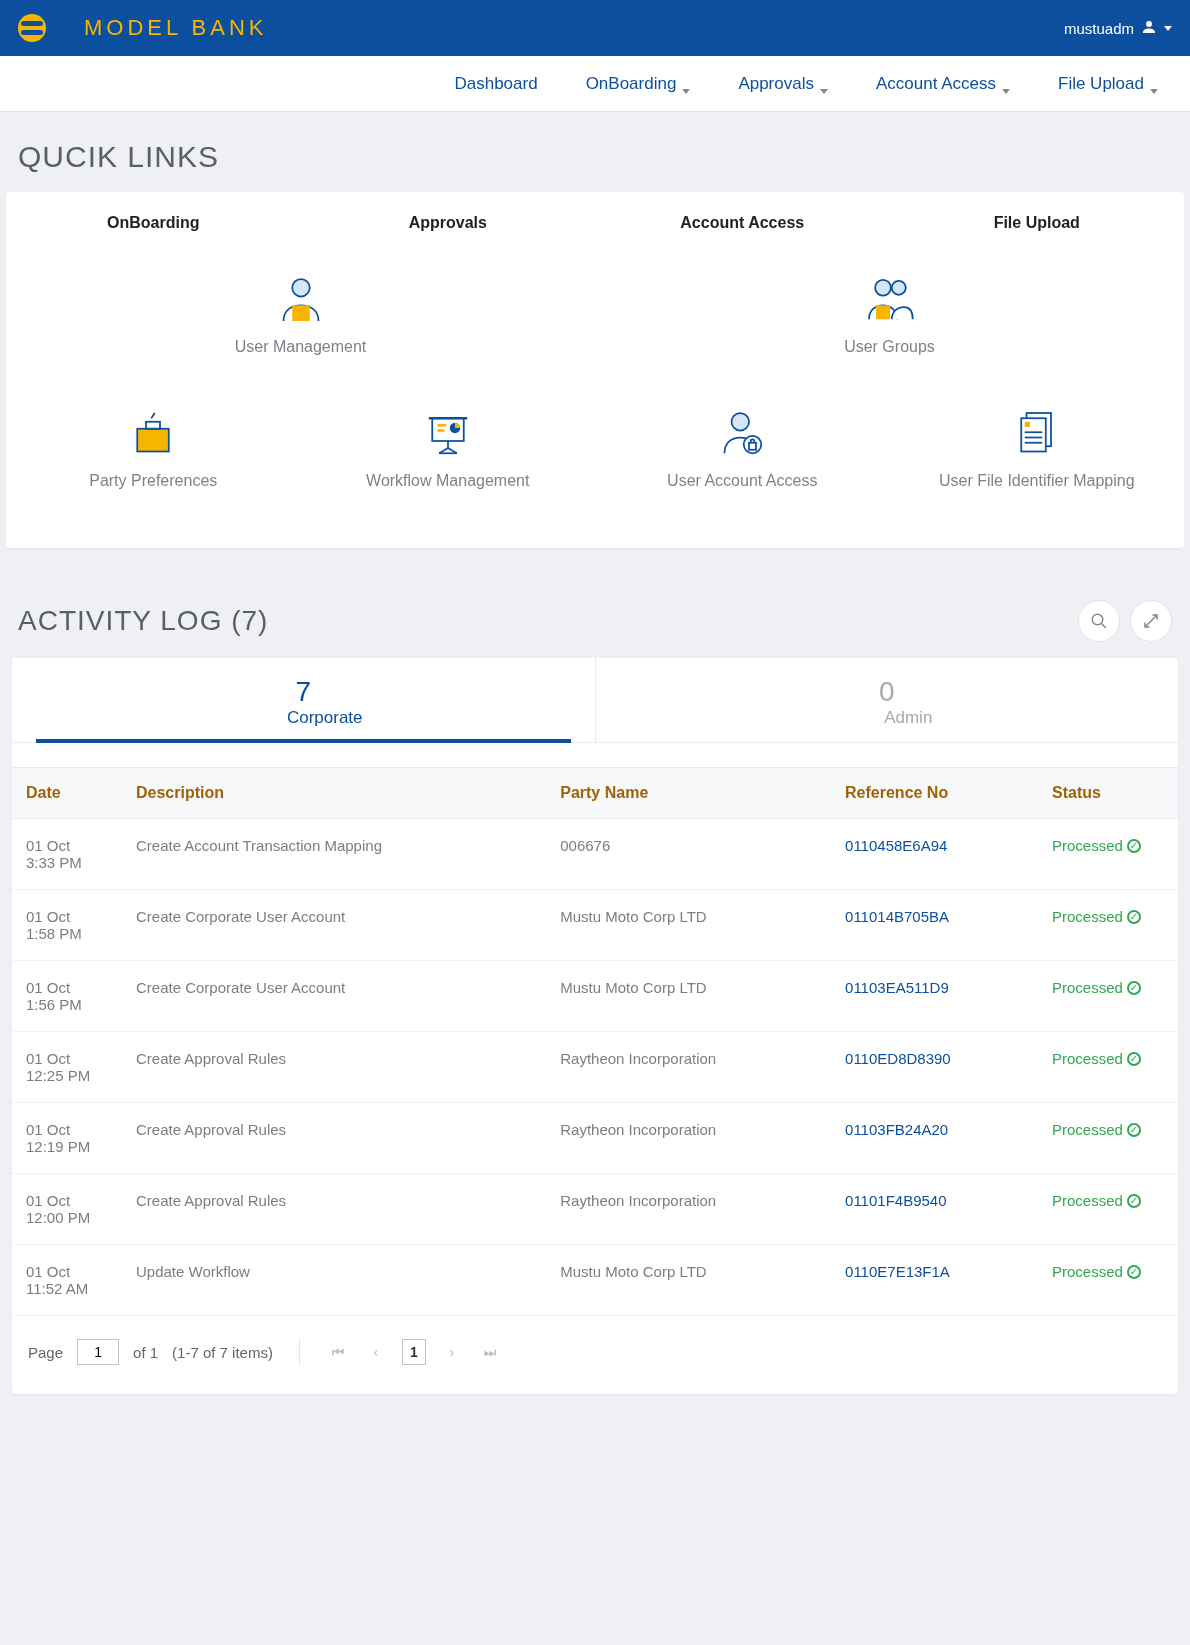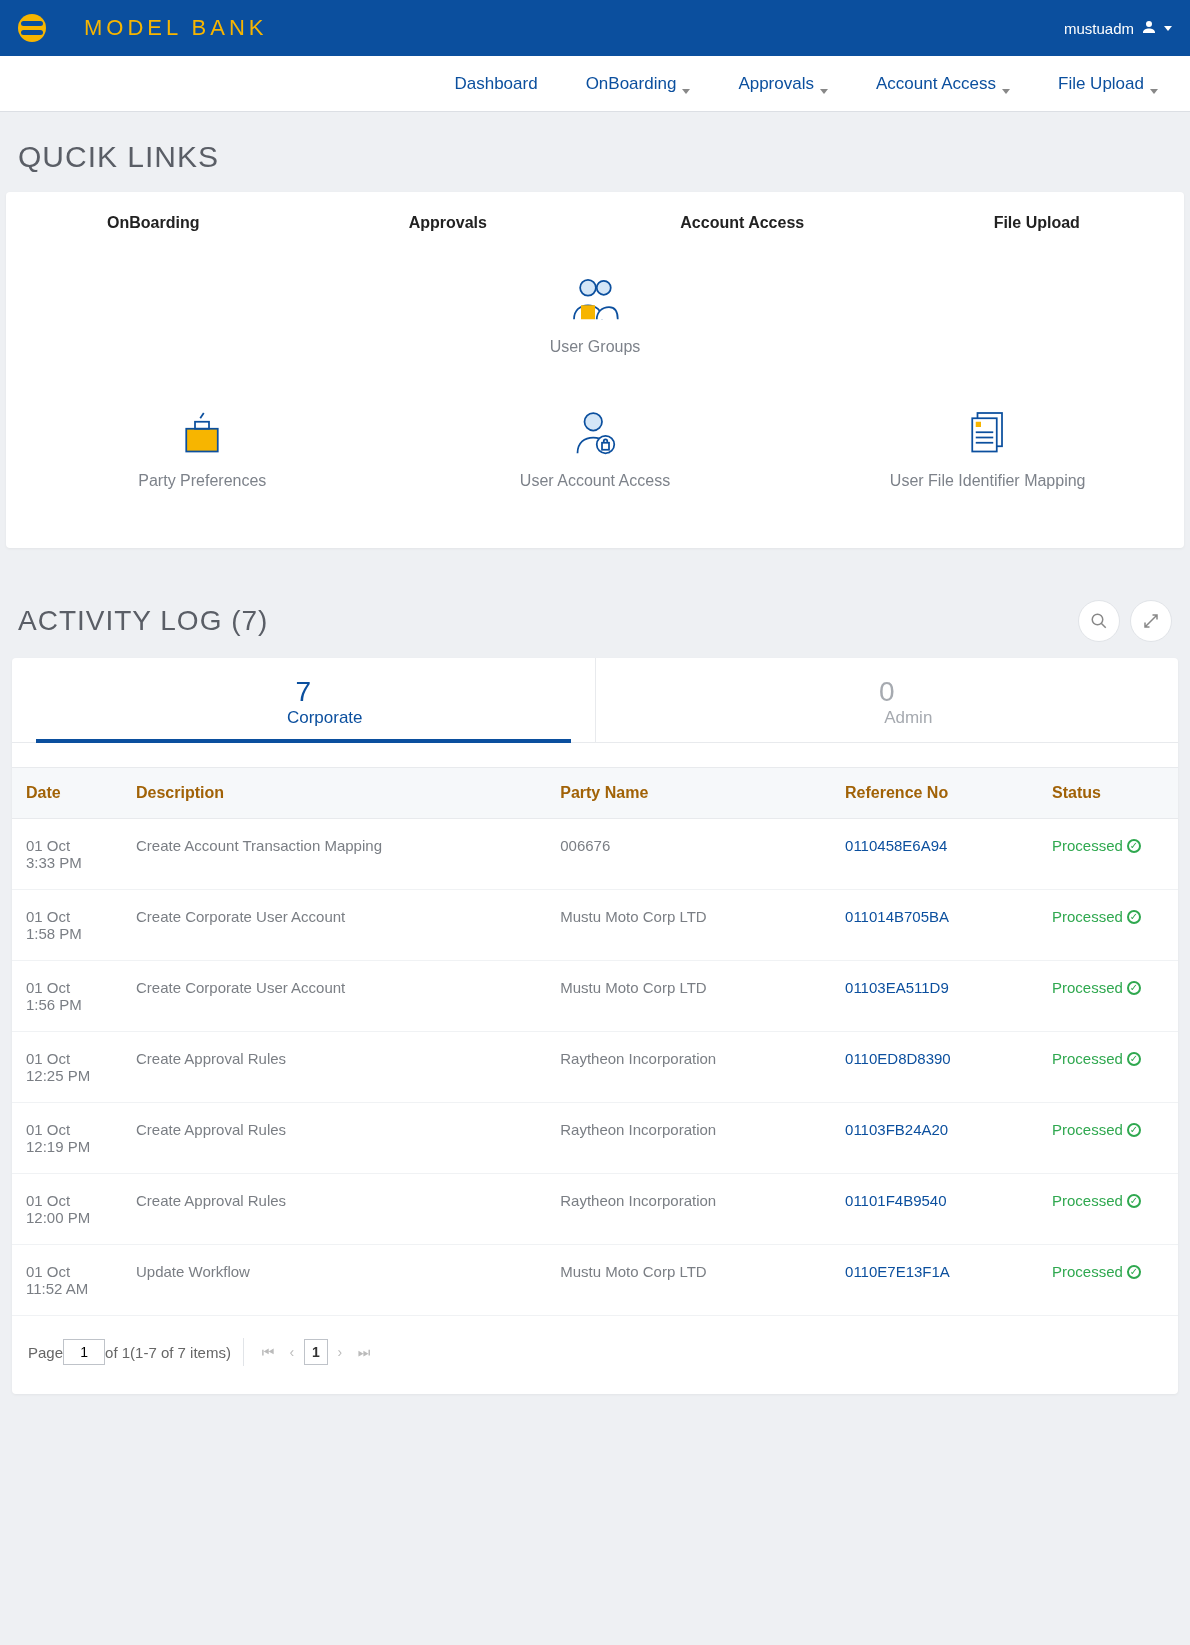--- a/index.html
+++ b/index.html
@@ -196,21 +196,21 @@
     display: inline-flex; align-items: center; justify-content: center;
   }
   .status-check::after { content:"✓"; font-size: 10px; color:#2fa84f; line-height: 1; }
 
   
   .pagination {
     display: flex; align-items: center;
     padding: 22px 16px 28px;
     font-size: 15px;
     color: #666;
-    gap: 0;
+    gap: 14px;
   }
   .page-input {
     width: 42px; height: 26px;
     border: 1px solid #bfc3c9;
     text-align: center;
     font-size: 14px;
   }
   .pg-sep {
     width: 1px; height: 28px; background: #e1e4e8; margin: 0 12px;
   }
@@ -282,20 +282,32 @@
     <div class="ql-col">
         <div class="ql-col-head">File Upload</div>
       </div>
   </div>
 
   <div class="ql-row">
     <div class="ql-col">
       <div class="ql-item">
         <div class="ql-icon">
           <svg viewBox="0 0 64 64">
+              <circle cx="32" cy="18" r="10" fill="#d4e6f7" stroke="#0b4f9e" stroke-width="2"></circle>
+              <path d="M12 56c0-12 9-18 20-18s20 6 20 18" fill="#fff" stroke="#0b4f9e" stroke-width="2"></path>
+              <rect x="22" y="38" width="20" height="18" fill="#f7b500"></rect>
+            </svg>
+        </div>
+        <div class="ql-label">User Management</div>
+      </div>
+    </div>
+    <div class="ql-col">
+      <div class="ql-item">
+        <div class="ql-icon">
+          <svg viewBox="0 0 64 64">
               <circle cx="24" cy="18" r="9" fill="#d4e6f7" stroke="#0b4f9e" stroke-width="2"></circle>
               <circle cx="42" cy="18" r="8" fill="#d4e6f7" stroke="#0b4f9e" stroke-width="2"></circle>
               <path d="M8 54c0-10 7-16 16-16s16 6 16 16" fill="#fff" stroke="#0b4f9e" stroke-width="2"></path>
               <path d="M34 54c0-8 6-14 14-14s10 6 10 14" fill="#fff" stroke="#0b4f9e" stroke-width="2"></path>
               <rect x="16" y="38" width="16" height="16" fill="#f7b500"></rect>
             </svg>
         </div>
         <div class="ql-label">User Groups</div>
       </div>
     </div>
@@ -305,20 +317,39 @@
     <div class="ql-col">
       <div class="ql-item">
         <div class="ql-icon">
           <svg viewBox="0 0 64 64">
               <rect x="14" y="26" width="36" height="26" fill="#f7b500" stroke="#0b4f9e" stroke-width="2"></rect>
               <rect x="24" y="18" width="16" height="8" fill="none" stroke="#0b4f9e" stroke-width="2"></rect>
               <path d="M30 14l4-6" stroke="#0b4f9e" stroke-width="2"></path>
             </svg>
         </div>
         <div class="ql-label">Party Preferences</div>
+      </div>
+    </div>
+    <div class="ql-col">
+      <div class="ql-item">
+        <div class="ql-icon">
+          <svg viewBox="0 0 64 64">
+              <rect x="14" y="14" width="36" height="26" fill="#fff" stroke="#0b4f9e" stroke-width="2"></rect>
+              <line x1="10" y1="14" x2="54" y2="14" stroke="#0b4f9e" stroke-width="3"></line>
+              <line x1="20" y1="22" x2="30" y2="22" stroke="#f7b500" stroke-width="3"></line>
+              <line x1="20" y1="28" x2="28" y2="28" stroke="#f7b500" stroke-width="3"></line>
+              <circle cx="40" cy="25" r="6" fill="#0b4f9e"></circle>
+              <path d="M40 25L40 19A6 6 0 0 1 46 25z" fill="#f7b500"></path>
+              <line x1="32" y1="40" x2="32" y2="48" stroke="#0b4f9e" stroke-width="2"></line>
+              <line x1="22" y1="54" x2="42" y2="54" stroke="#0b4f9e" stroke-width="2"></line>
+              <line x1="32" y1="48" x2="22" y2="54" stroke="#0b4f9e" stroke-width="2"></line>
+              <line x1="32" y1="48" x2="42" y2="54" stroke="#0b4f9e" stroke-width="2"></line>
+            </svg>
+        </div>
+        <div class="ql-label">Workflow Management</div>
       </div>
     </div>
     <div class="ql-col">
       <div class="ql-item">
         <div class="ql-icon">
           <svg viewBox="0 0 64 64">
               <circle cx="30" cy="18" r="10" fill="#d4e6f7" stroke="#0b4f9e" stroke-width="2"></circle>
               <path d="M12 54c0-12 8-18 18-18s18 6 18 18" fill="#fff" stroke="#0b4f9e" stroke-width="2"></path>
               <circle cx="44" cy="44" r="10" fill="#fff" stroke="#0b4f9e" stroke-width="2"></circle>
               <rect x="40" y="42" width="8" height="8" fill="none" stroke="#0b4f9e" stroke-width="2"></rect>

